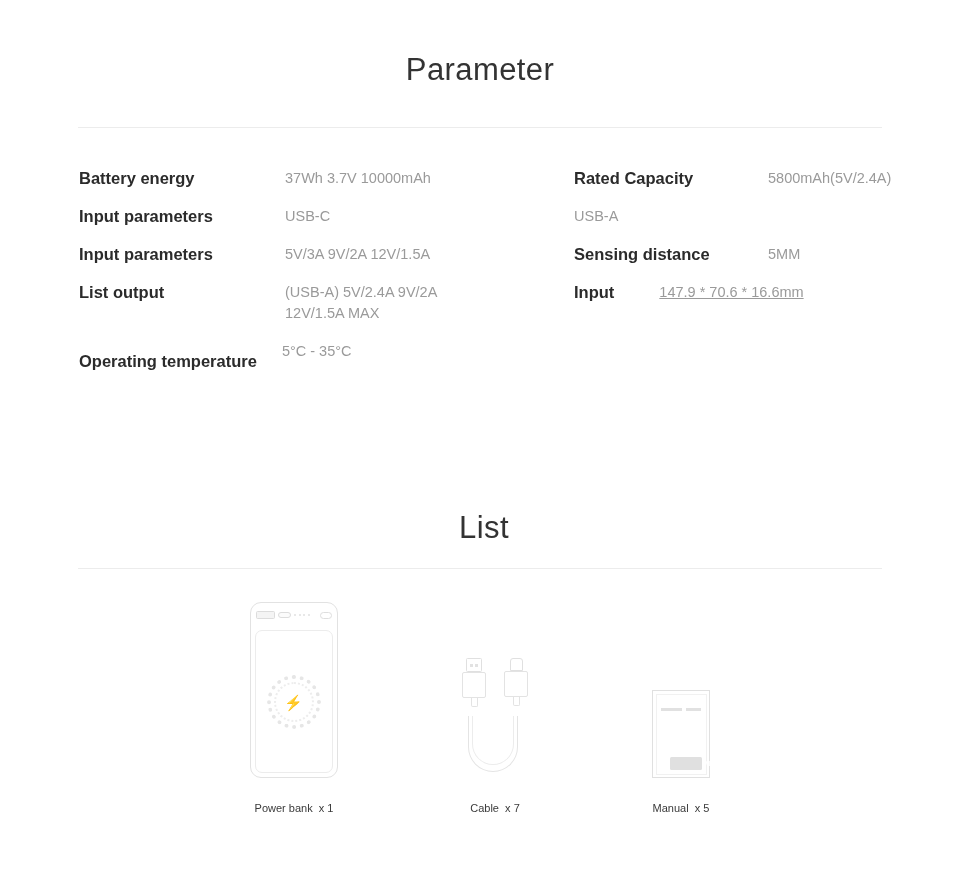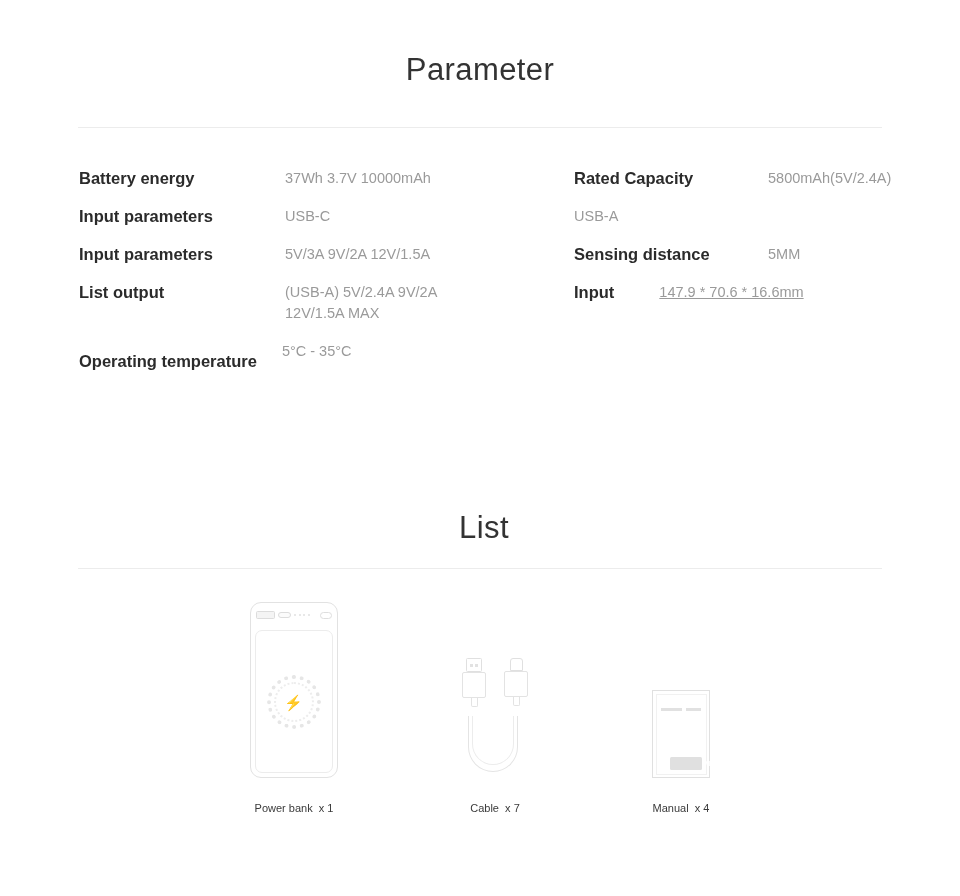--- a/index.html
+++ b/index.html
@@ -413,19 +413,19 @@
             <div class="mn-inner"></div>
             <div class="mn-lines">
               <div class="mn-line w1"></div>
               <div class="mn-line w2"></div>
             </div>
             <div class="mn-logo">
                 <span>MI</span>
               </div>
           </div>
         </div>
-        <div class="item-label">Manual  x 4</div>
+        <div class="item-label">Manual  x 5</div>
       </div>
 
     </div>
   </section>
 
 </div>
 
 </body></html>

